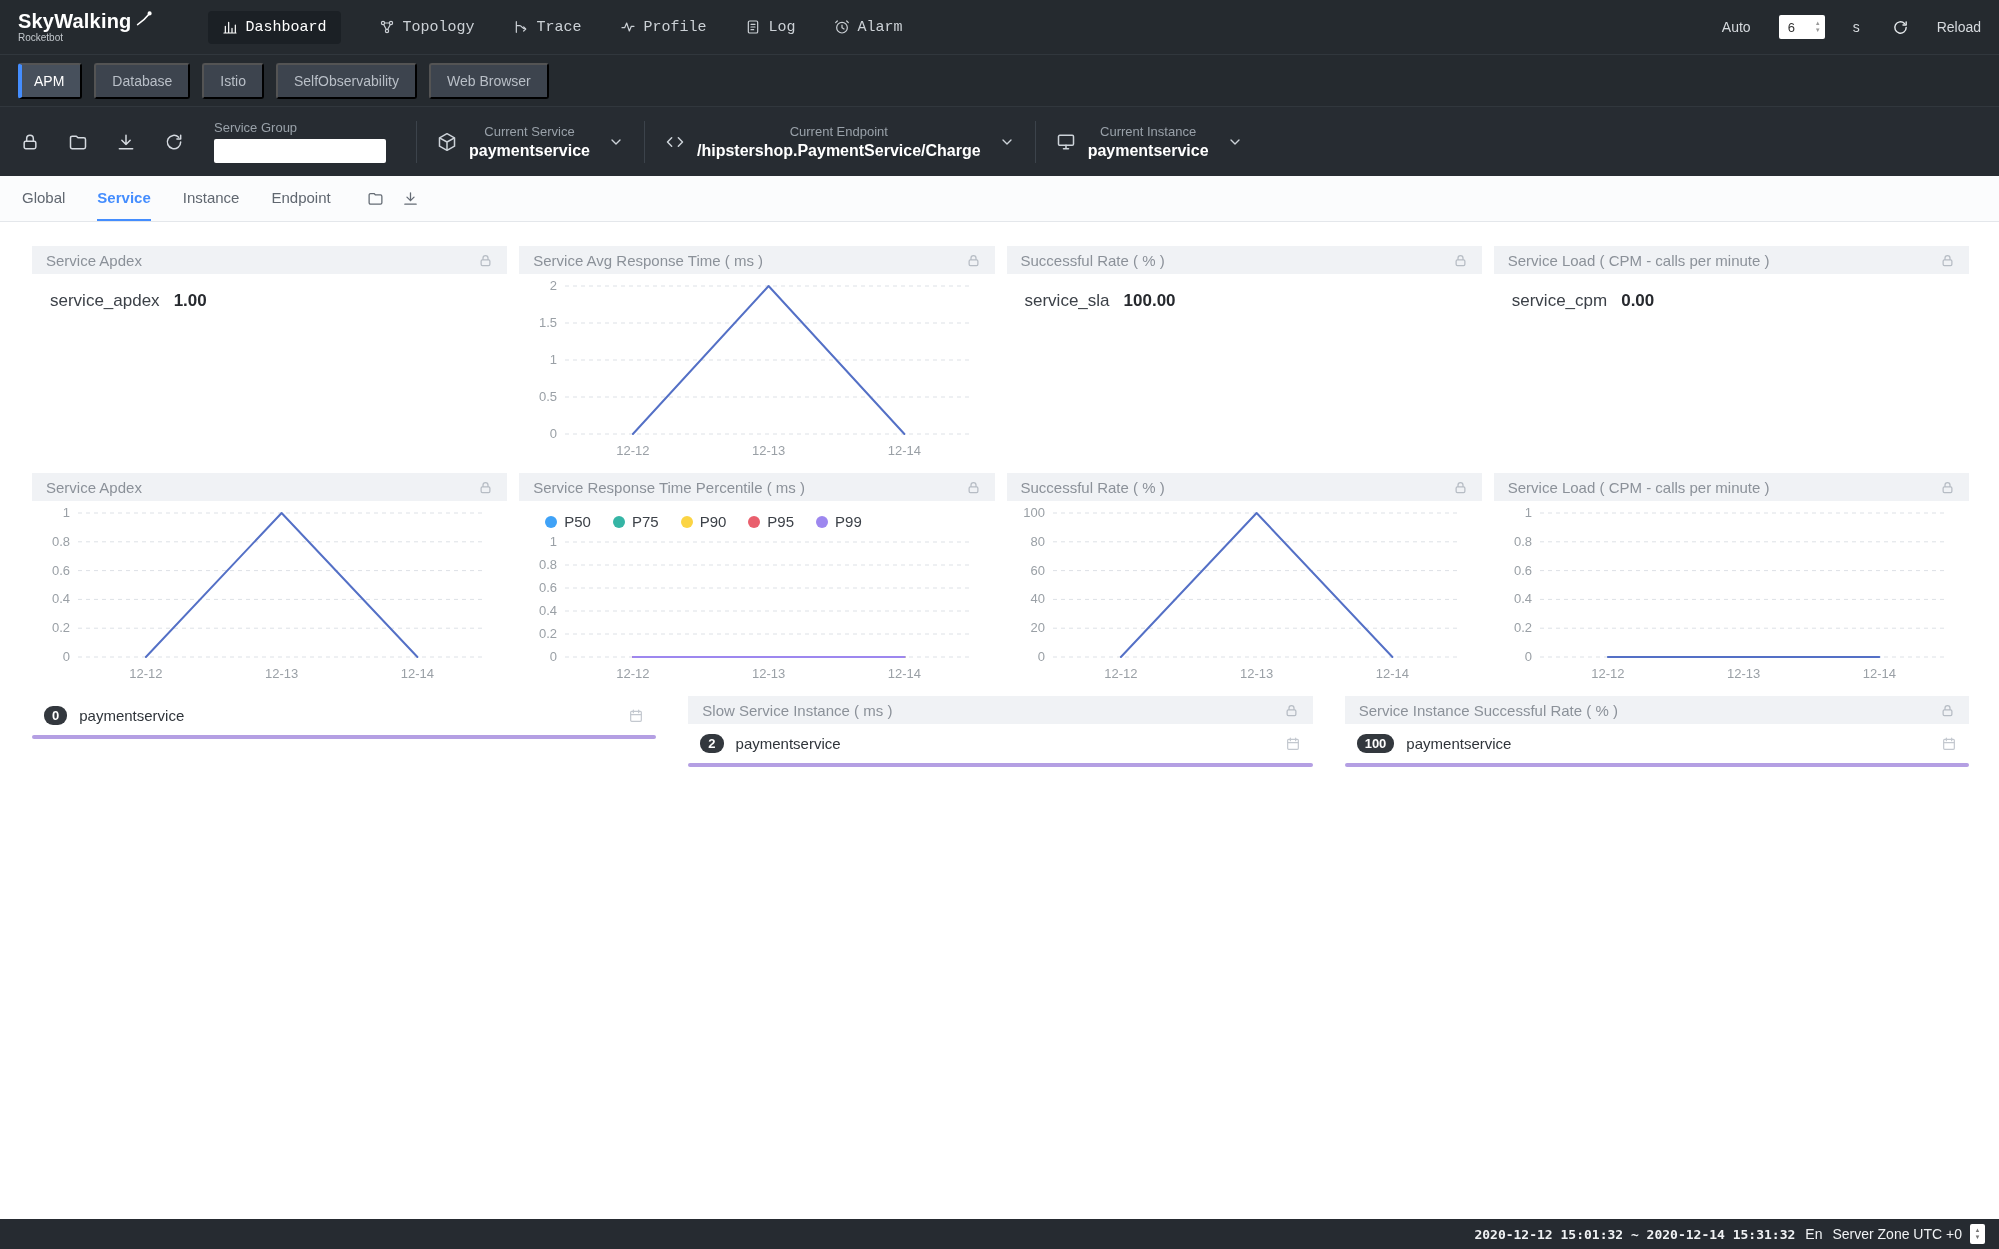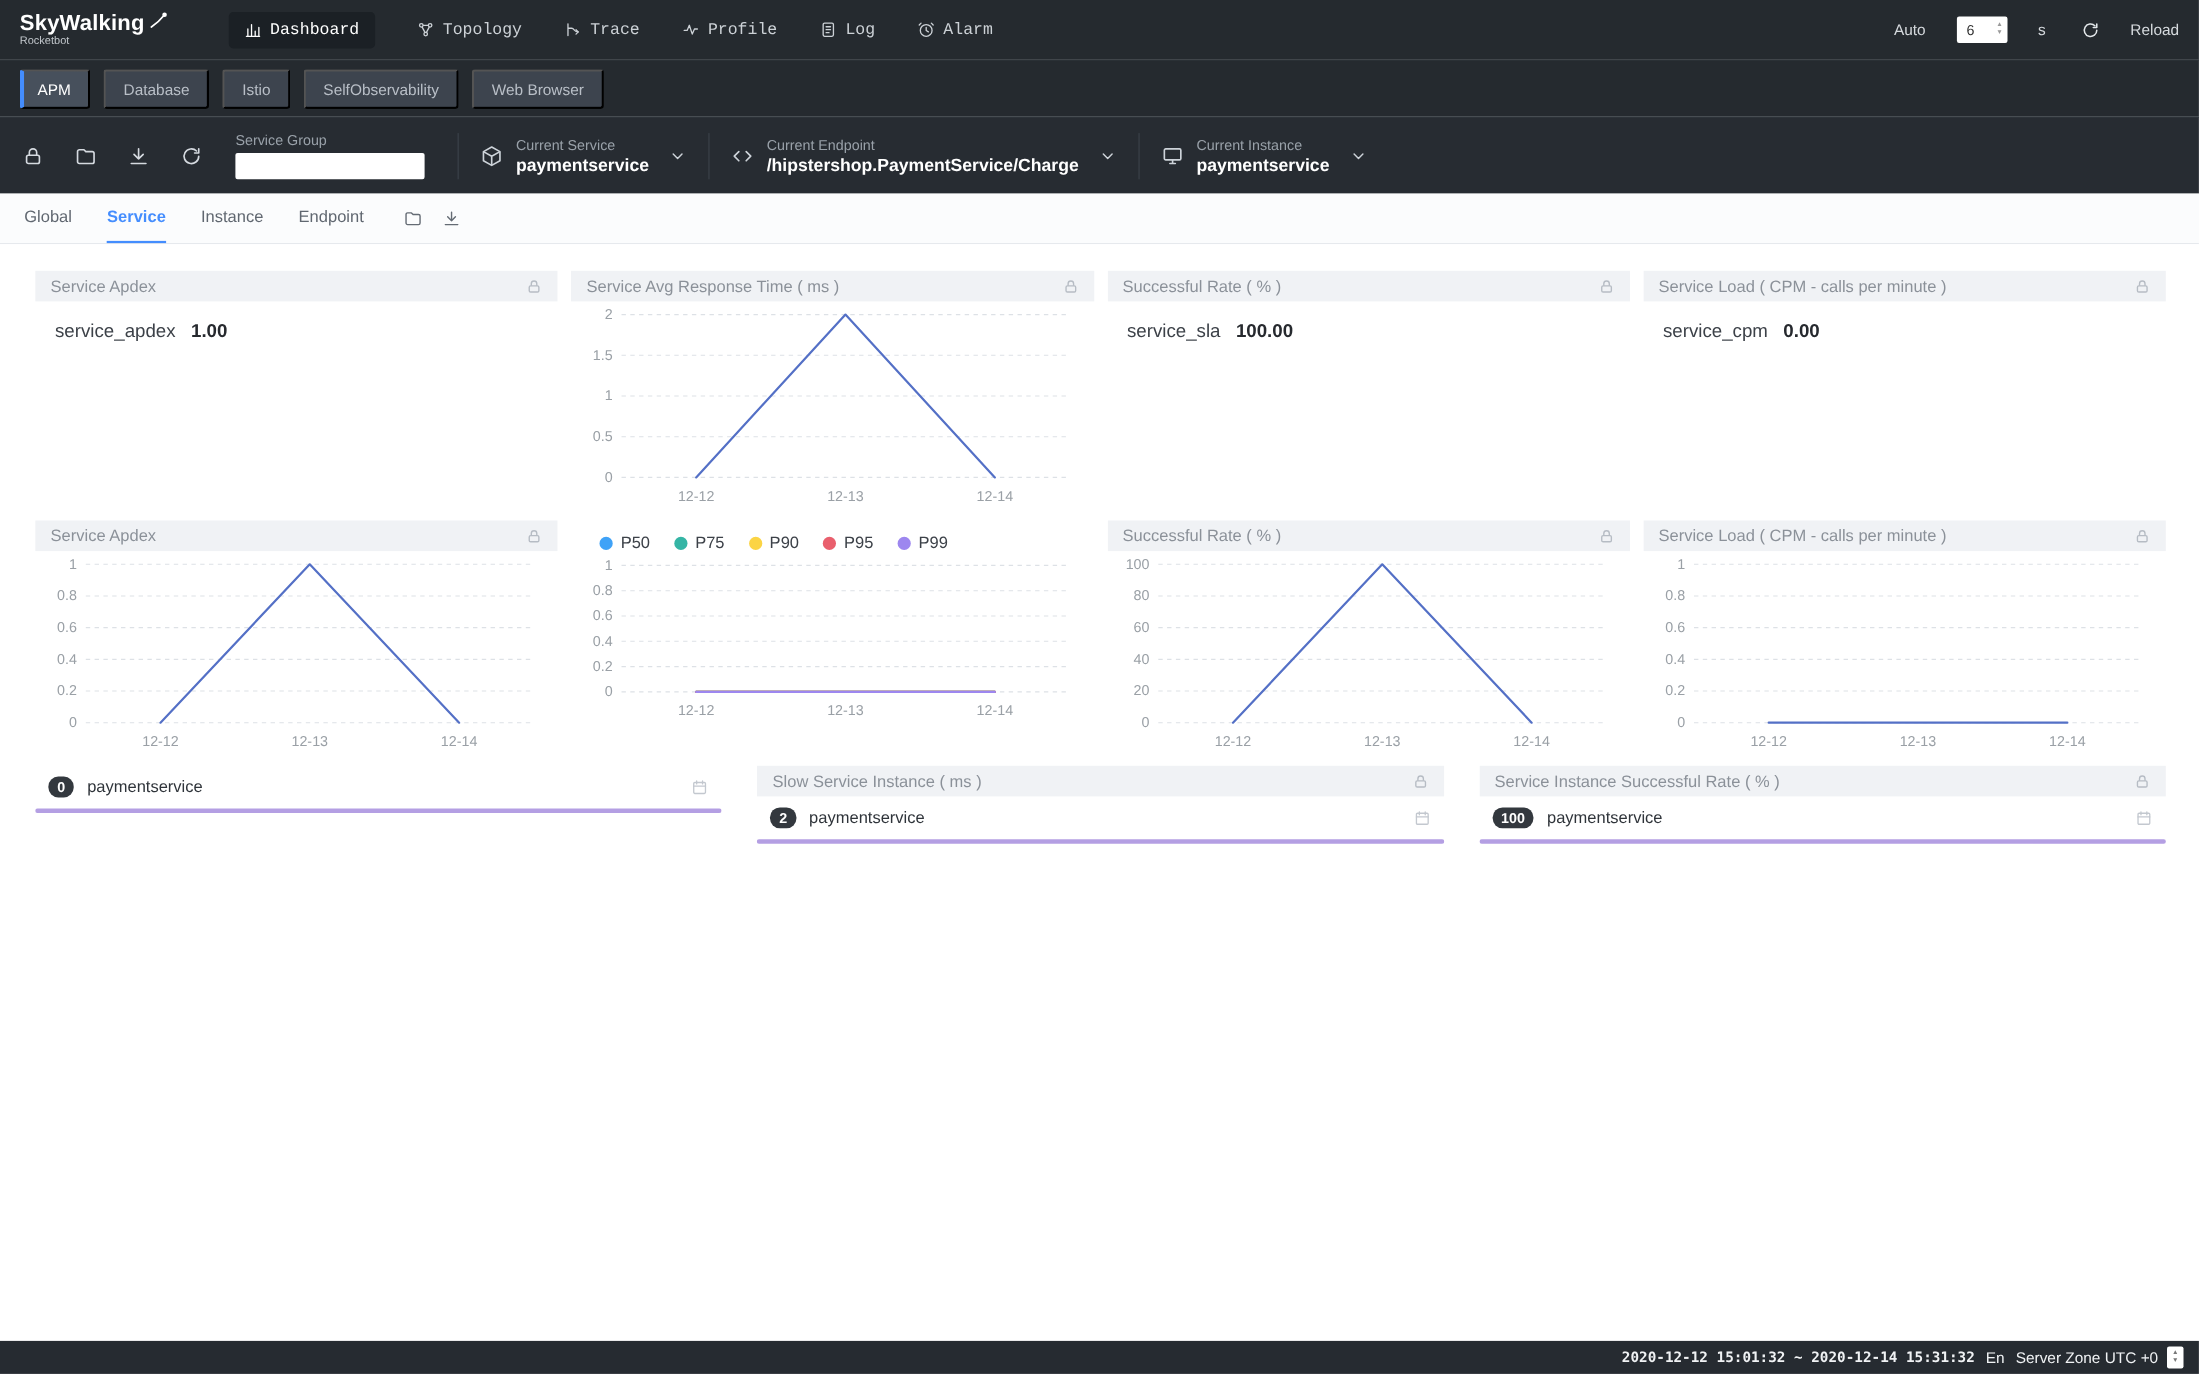--- a/index.html
+++ b/index.html
@@ -31,21 +31,21 @@
 
   
   .toolbar { background:#272c32; height:70px; display:flex; align-items:center; padding:0 20px; border-top:1px solid #31373d; color:#cfd4da; flex:none; }
   .tool-icon { width:20px; height:20px; margin-right:28px; color:#d5dae0; cursor:pointer; flex:none; }
   .sg { margin:0 10px 0 2px; }
   .sg-label { font-size:13px; color:#99a1a9; margin-bottom:4px; }
   .sg-input { width:172px; height:24px; border:none; border-radius:2px; background:#fff; padding:0 6px; font-size:13px; }
   .vdiv { width:1px; height:42px; background:#3c434b; margin:0 20px; flex:none; }
   .selector { display:flex; align-items:center; cursor:pointer; }
   .sel-icon { width:20px; height:20px; color:#cdd3d9; margin-right:12px; flex:none; }
-  .sel-label { font-size:13px; color:#99a1a9; margin-bottom:3px; }
+  .sel-label { font-size:13px; color:#99a1a9; margin-bottom:3px;text-align:center; }
   .sel-value { font-size:16px; color:#fff; font-weight:600; white-space:nowrap; }
   .chevron { width:16px; height:16px; margin-left:18px; color:#cdd3d9; flex:none; }
 
   
   .viewtabs { background:#fbfcfd; height:46px; display:flex; align-items:stretch; padding:0 22px; border-bottom:1px solid #e4e7eb; gap:32px; flex:none; }
   .vtab { font-size:15px; color:#606770; display:flex; align-items:center; border-bottom:2px solid transparent; cursor:pointer; }
   .vtab.active { color:#448dfe; border-bottom-color:#448dfe; font-weight:600; }
   .vt-icons { display:flex; align-items:center; gap:18px; margin-left:4px; color:#646b74; }
   .vt-icon { width:17px; height:17px; cursor:pointer; }
 
@@ -356,20 +356,27 @@
                 <text x="38" y="16" text-anchor="end" font-size="13" fill="#9aa0a6">1</text>
                 <text x="113.9" y="177" text-anchor="middle" font-size="13" fill="#9aa0a6">12-12</text>
                 <text x="249.6" y="177" text-anchor="middle" font-size="13" fill="#9aa0a6">12-13</text>
                 <text x="385.4" y="177" text-anchor="middle" font-size="13" fill="#9aa0a6">12-14</text>
                 <polyline points="113.9,156.0 249.6,12.0 385.4,156.0" fill="none" stroke="#5470c6" stroke-width="2" stroke-linejoin="round" stroke-linecap="round"></polyline>
               </svg></div>
         </div>
       </section>
 
       <section class="card">
+        <div class="card-header">
+          <span class="card-title">Service Response Time Percentile ( ms )</span>
+          <svg class="lock" viewBox="0 0 24 24" fill="none" stroke="currentColor" stroke-width="2">
+              <rect x="5" y="11" width="14" height="9" rx="2"></rect>
+              <path d="M8 11V8a4 4 0 0 1 8 0v3"></path>
+            </svg>
+        </div>
         <div class="card-body">
           <div class="legend">
             <span class="legend-item">
               <i class="dot" style="background: rgb(63, 162, 247);"></i>
               <span>P50</span>
             </span>
             <span class="legend-item">
               <i class="dot" style="background: rgb(53, 181, 165);"></i>
               <span>P75</span>
             </span>

